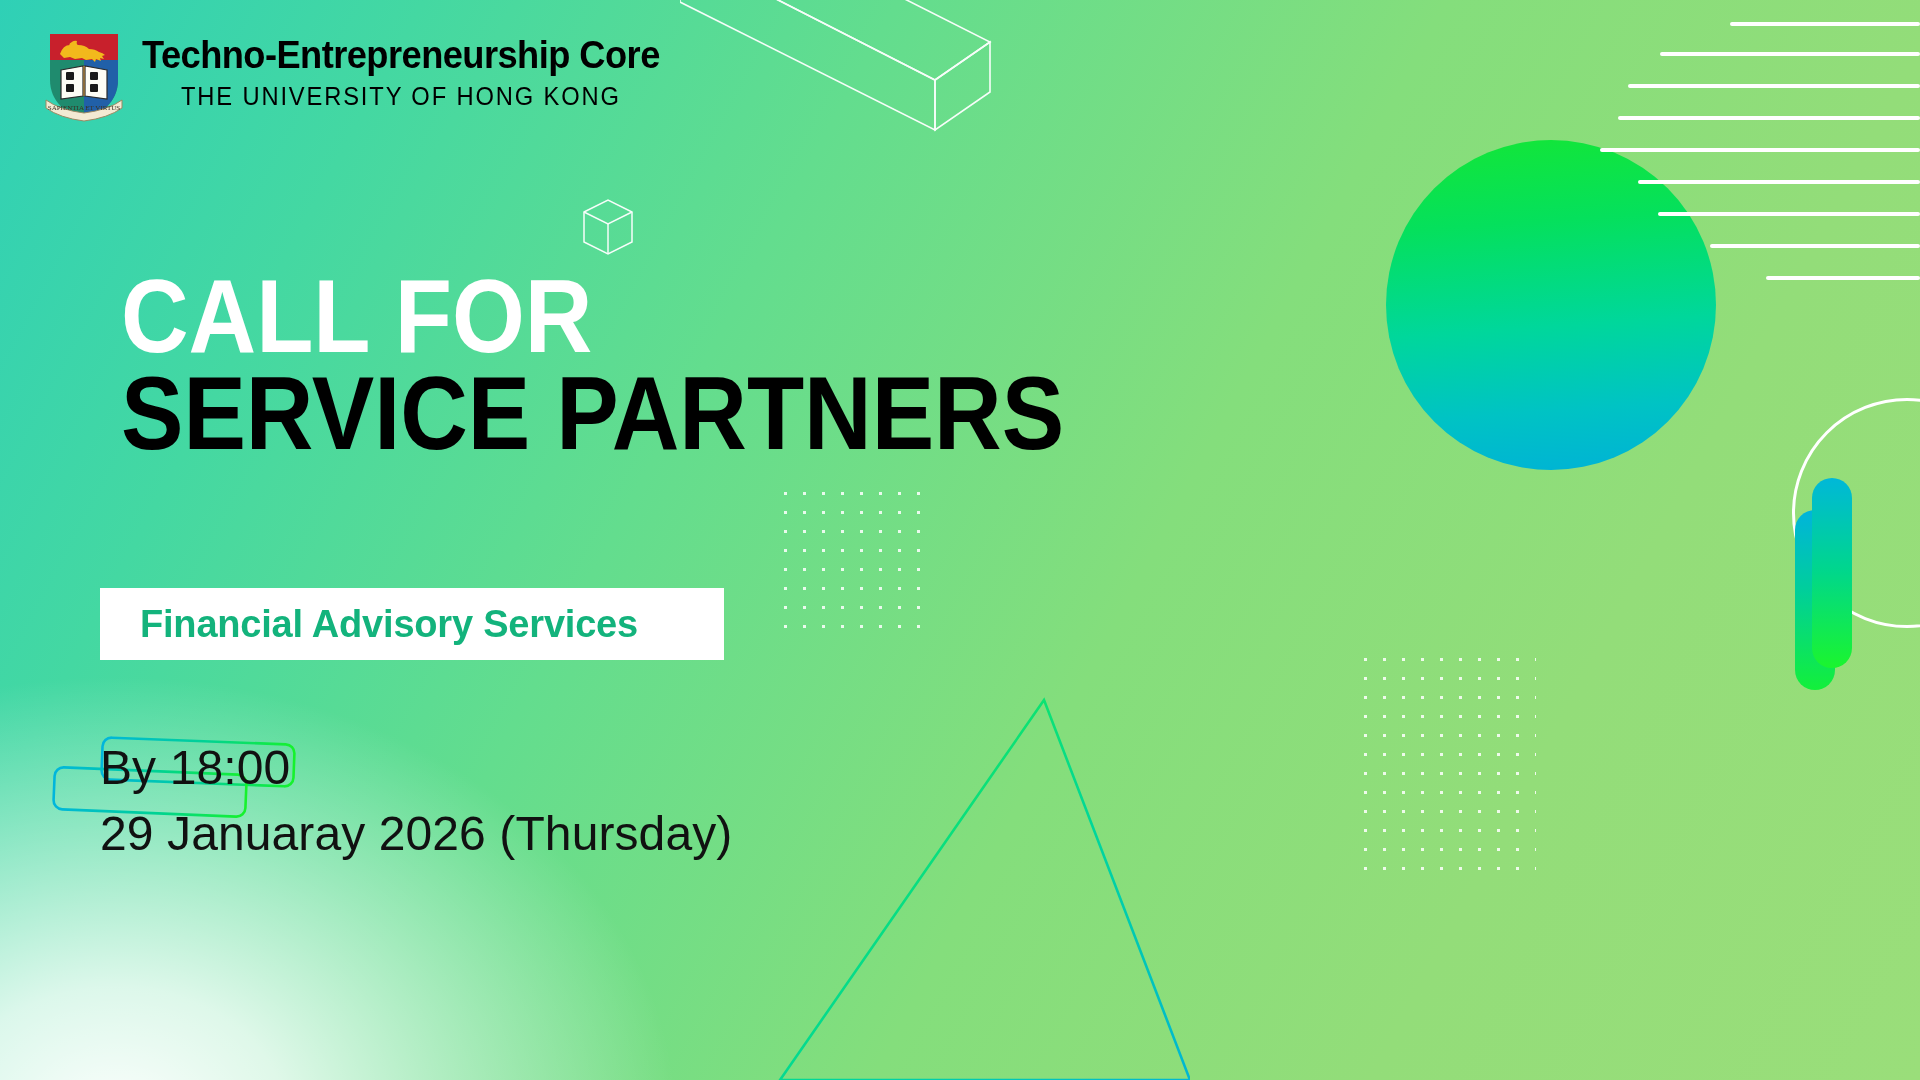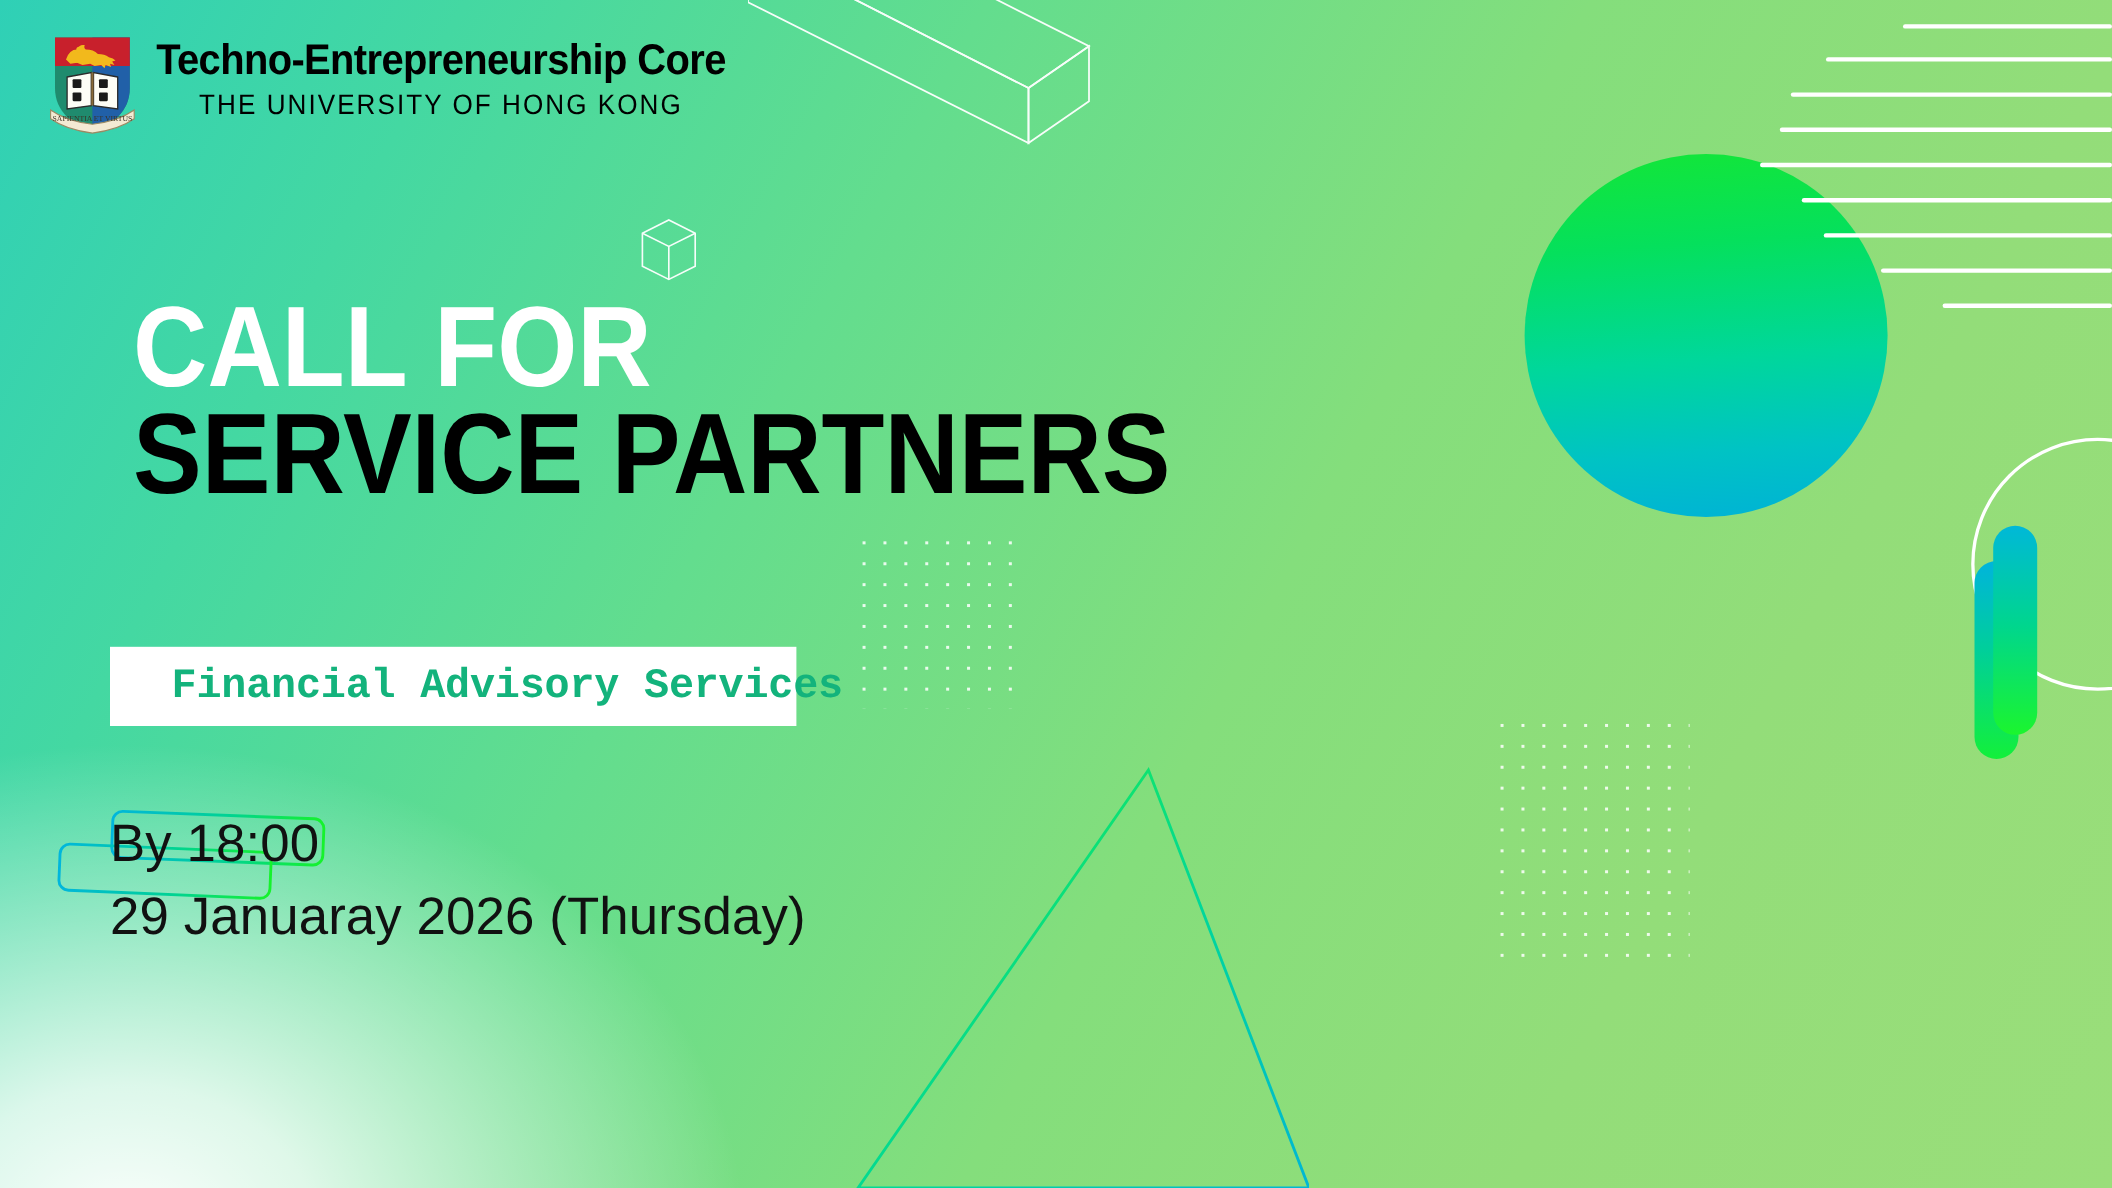--- a/index.html
+++ b/index.html
@@ -77,22 +77,22 @@
   }
   #hl-1{color:#ffffff;}
   #hl-2{color:#000000;}
 
   
   #label-box{
     position:absolute;left:100px;top:588px;width:624px;height:72px;
     background:#ffffff;display:flex;align-items:center;
   }
   #label-text{
-    margin-left:56px;color:#13b37c;font-size:38px;font-weight:bold;
-    font-family:Liberation Mono, monospace;letter-spacing:-0.2px;white-space:nowrap;
+    margin-left:40px;color:#13b37c;font-size:38px;font-weight:bold;
+    font-family:Liberation Sans, sans-serif;letter-spacing:-0.2px;white-space:nowrap;
   }
 
   
   #deadline{position:absolute;left:100px;top:735px;}
   .dl{
     color:#111111;font-size:48px;line-height:1.38;font-family:"Liberation Sans",sans-serif;
     letter-spacing:0.1px;white-space:nowrap;
   }
 </style>
 </head>

